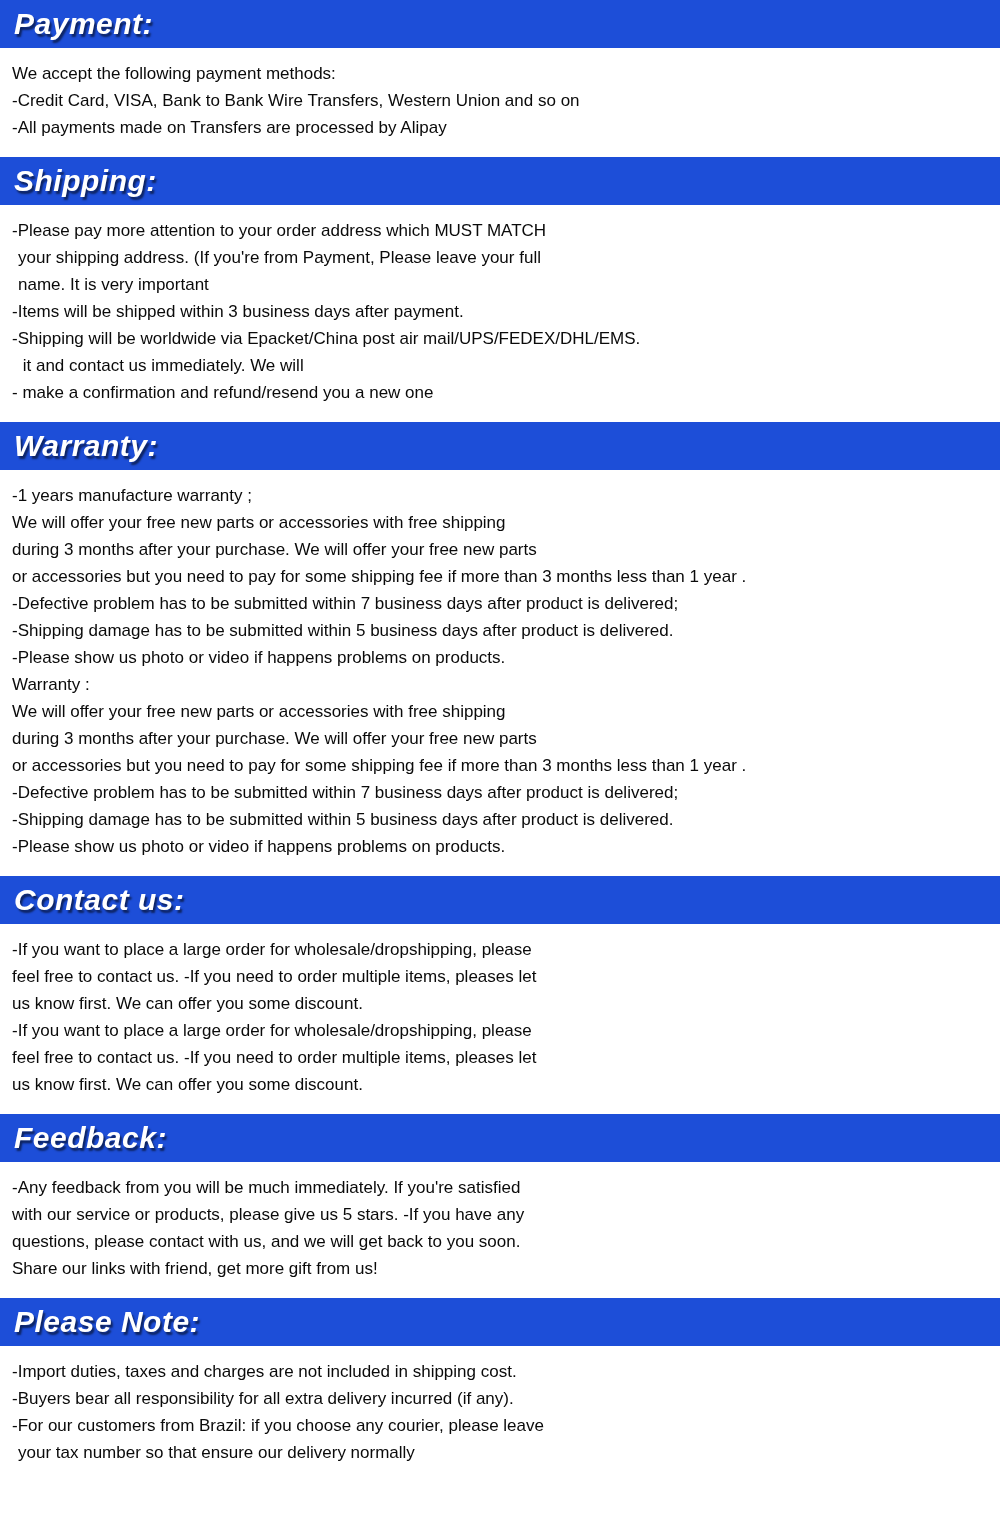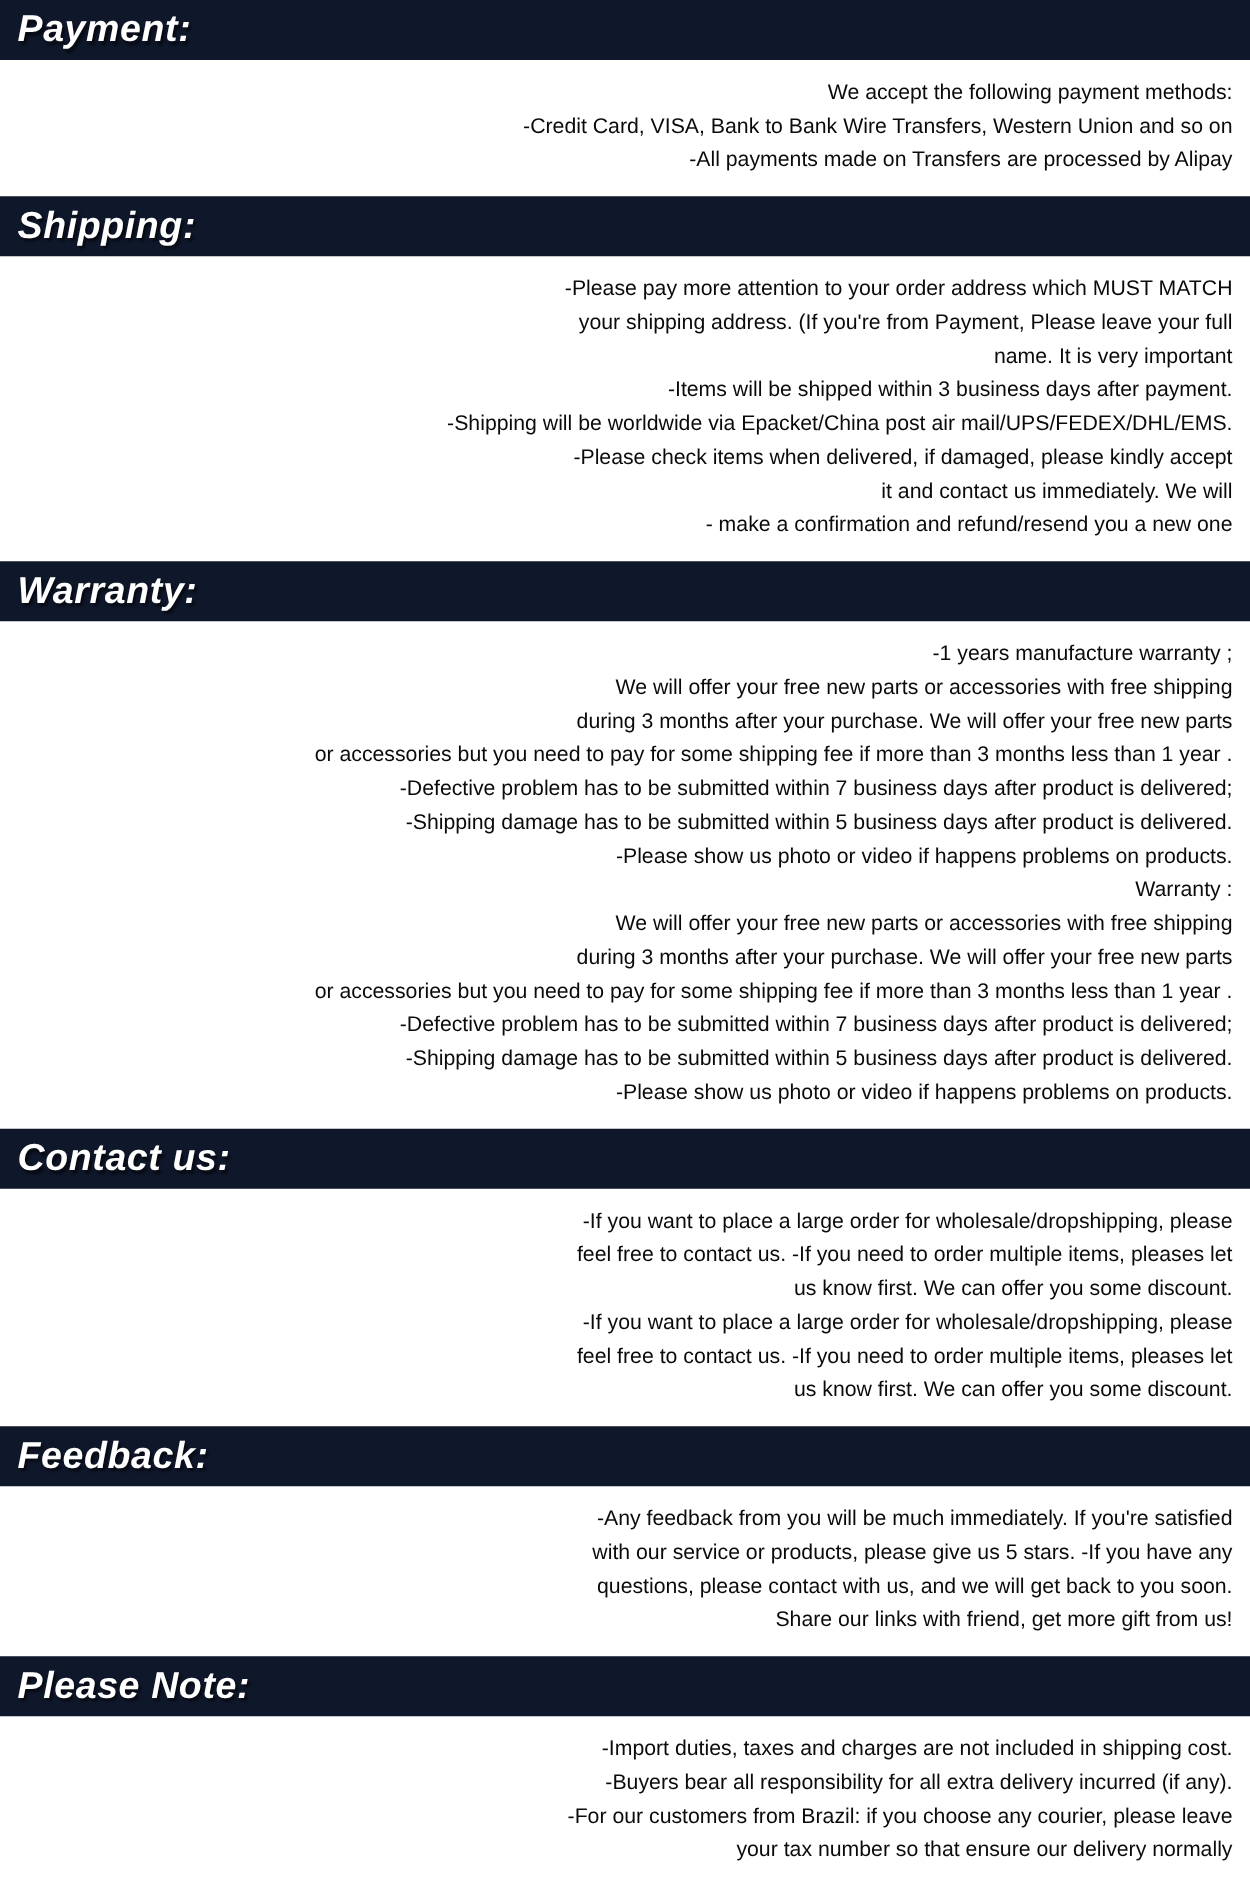--- a/index.html
+++ b/index.html
@@ -9,41 +9,40 @@
   }
   body {
     width: 1000px;
     font-family: "Liberation Sans", sans-serif;
     color: #0a0a0a;
   }
   .section {
     width: 100%;
   }
   .banner {
-    background: #0f172a;
+    background: #1d4ed8;
     height: 48px;
     display: flex;
     align-items: center;
     padding-left: 14px;
     box-sizing: border-box;
   }
   .banner .title {
     color: #ffffff;
     font-size: 30px;
     font-weight: bold;
     font-style: italic;
     letter-spacing: 0.5px;
     text-shadow: 2px 3px 2px rgba(0,0,0,0.55);
     margin: 0;
   }
   .section-body {
     padding: 12px 14px 16px 12px;
     font-size: 17px;
     line-height: 27px;
-    text-align: right;
   }
   .text-line {
     white-space: pre-wrap;
   }
   .indent-1 { padding-left: 6px; }
 </style>
 </head>
 <body>
 
 <div class="section">
@@ -60,21 +59,20 @@
 <div class="section">
   <div class="banner">
     <h2 class="title">Shipping:</h2>
   </div>
   <div class="section-body">
     <div class="text-line">-Please pay more attention to your order address which MUST MATCH</div>
     <div class="text-line indent-1">your shipping address. (If you're from Payment, Please leave your full</div>
     <div class="text-line indent-1">name. It is very important</div>
     <div class="text-line">-Items will be shipped within 3 business days after payment.</div>
     <div class="text-line">-Shipping will be worldwide via Epacket/China post air mail/UPS/FEDEX/DHL/EMS.</div>
-    <div class="text-line">-Please check items when delivered, if damaged, please kindly accept</div>
     <div class="text-line indent-1"> it and contact us immediately. We will</div>
     <div class="text-line">- make a confirmation and refund/resend you a new one</div>
   </div>
 </div>
 
 <div class="section">
   <div class="banner">
     <h2 class="title">Warranty:</h2>
   </div>
   <div class="section-body">

